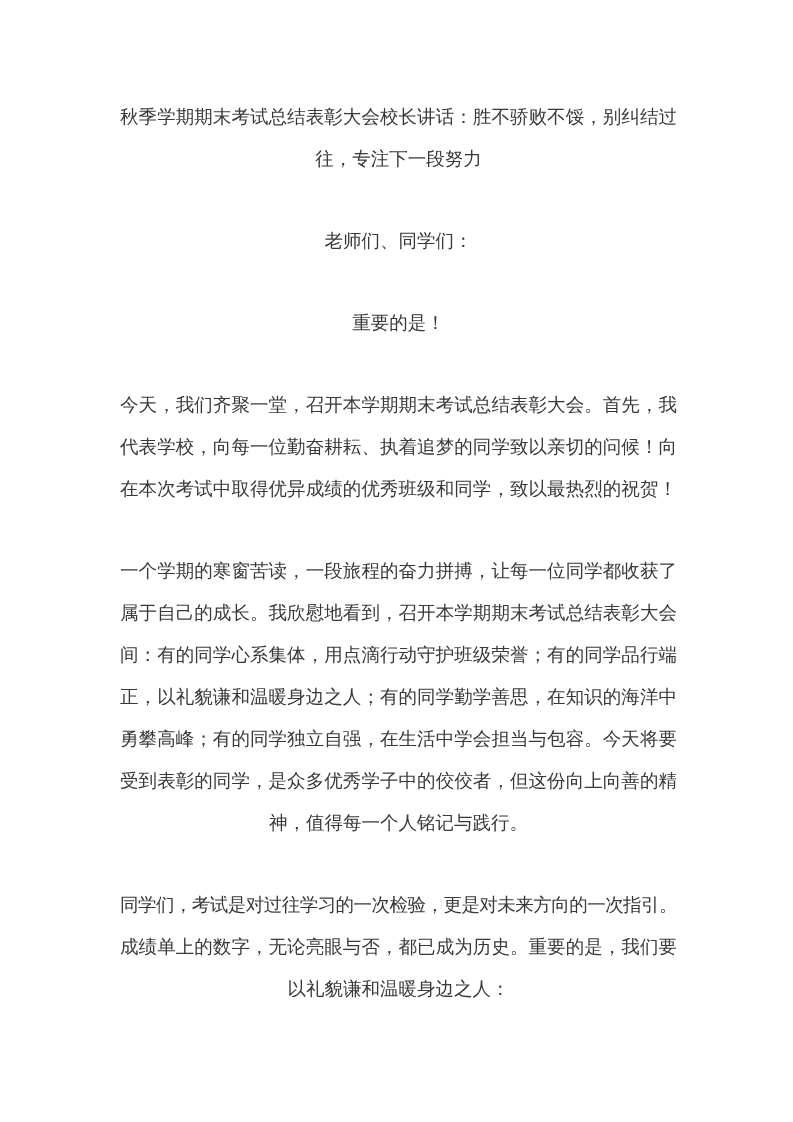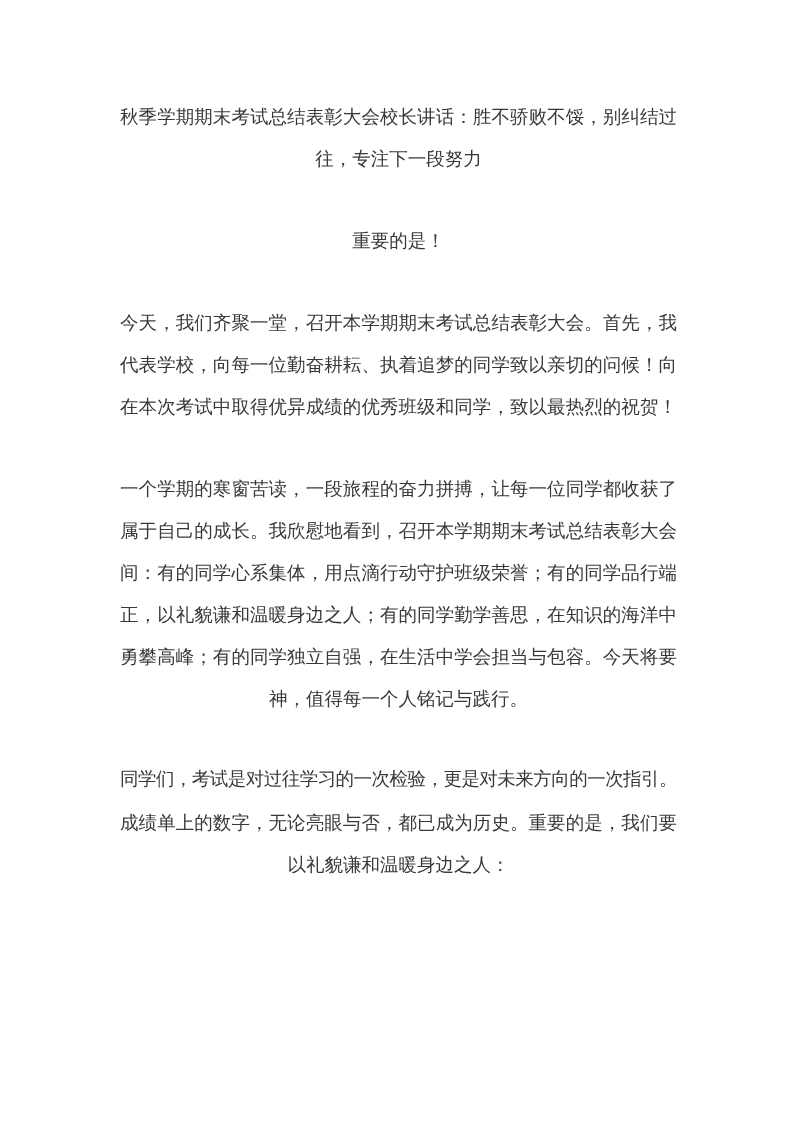--- a/index.html
+++ b/index.html
@@ -40,51 +40,54 @@
   }
   .just {
     text-align: justify;
     text-align-last: justify;
   }
   .left {
     text-align: center;
   }
   .tight {
     letter-spacing: -0.55px;
-    font-family: Liberation Mono, monospace;
   }
 </style>
 </head>
 <body>
 
 <div class="page">
   <div class="doc">
 
     <p class="para">
       <span class="line just">秋季学期期末考试总结表彰大会校长讲话：胜不骄败不馁，别纠结过</span>
       <span class="line left">往，专注下一段努力</span>
     </p>
 
+    <p class="para">
+      <span class="line left">老师们、同学们：</span>
+    </p>
 
     <p class="para">
       <span class="line left">重要的是！</span>
     </p>
 
     <p class="para">
       <span class="line just">今天，我们齐聚一堂，召开本学期期末考试总结表彰大会。首先，我</span>
       <span class="line just">代表学校，向每一位勤奋耕耘、执着追梦的同学致以亲切的问候！向</span>
       <span class="line just">在本次考试中取得优异成绩的优秀班级和同学，致以最热烈的祝贺！</span>
     </p>
 
     <p class="para">
       <span class="line just">一个学期的寒窗苦读，一段旅程的奋力拼搏，让每一位同学都收获了</span>
       <span class="line just">属于自己的成长。我欣慰地看到，召开本学期期末考试总结表彰大会</span>
       <span class="line just">间：有的同学心系集体，用点滴行动守护班级荣誉；有的同学品行端</span>
       <span class="line just">正，以礼貌谦和温暖身边之人；有的同学勤学善思，在知识的海洋中</span>
       <span class="line just">勇攀高峰；有的同学独立自强，在生活中学会担当与包容。今天将要</span>
+      <span class="line just">受到表彰的同学，是众多优秀学子中的佼佼者，但这份向上向善的精</span>
       <span class="line left">神，值得每一个人铭记与践行。</span>
     </p>
 
     <p class="para">
       <span class="line just tight">同学们，考试是对过往学习的一次检验，更是对未来方向的一次指引。</span>
       <span class="line just">成绩单上的数字，无论亮眼与否，都已成为历史。重要的是，我们要</span>
       <span class="line left">以礼貌谦和温暖身边之人：</span>
     </p>
 
   </div>

